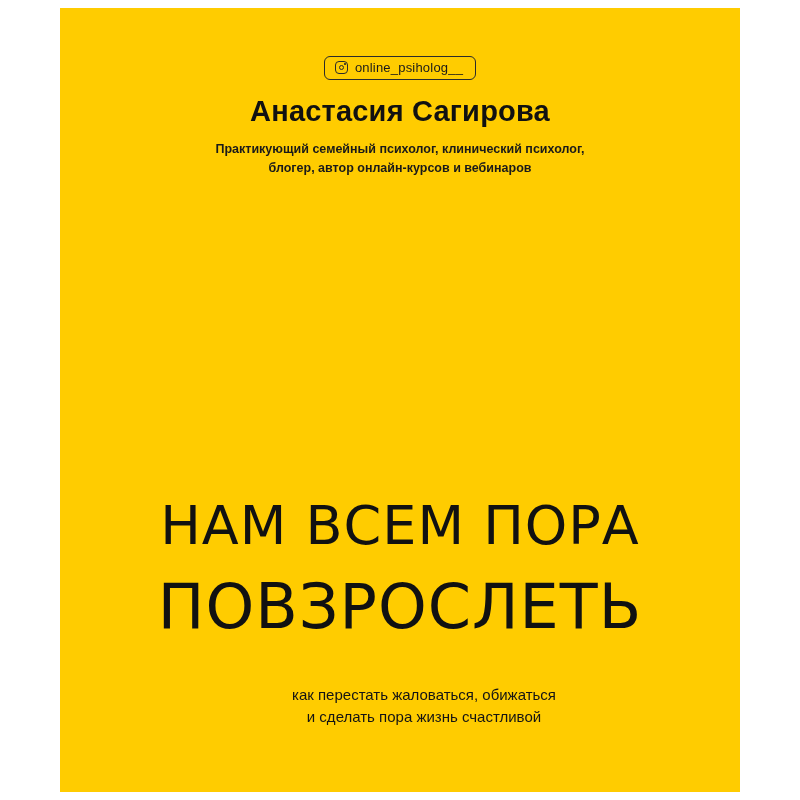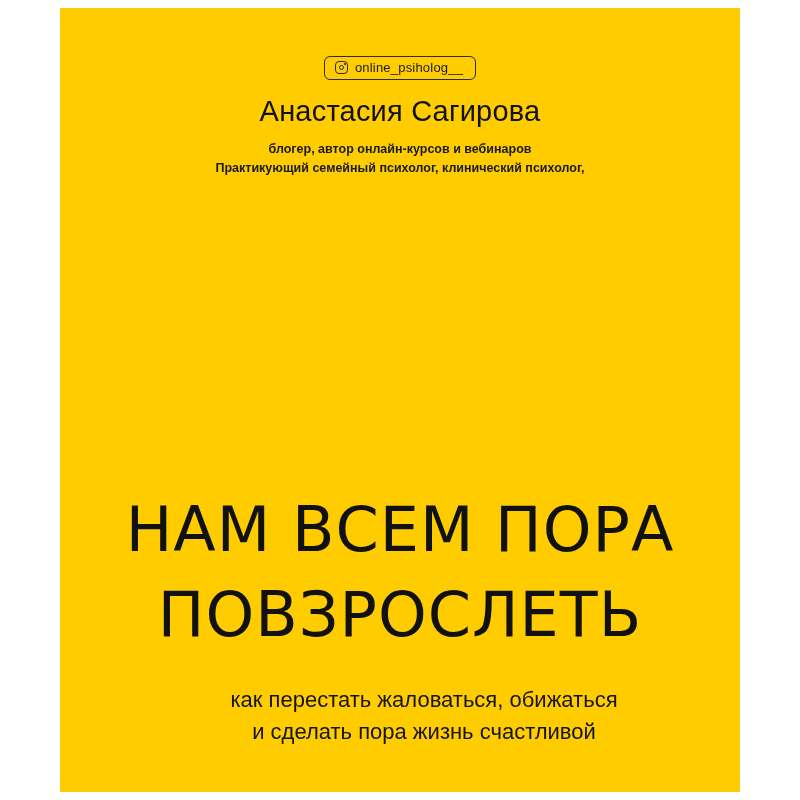--- a/index.html
+++ b/index.html
@@ -81,21 +81,21 @@
     color: #1a1a1a;
     letter-spacing: 0.2px;
     line-height: 1;
     white-space: nowrap;
   }
 
   
   .author {
     margin-top: 16px;
     font-size: 29px;
-    font-weight: normal;
+    font-weight: bold;
     color: #111111;
     letter-spacing: 0.2px;
     text-align: center;
     line-height: 1.1;
   }
 
   .author-desc {
     margin-top: 12px;
     font-size: 12.5px;
     font-weight: bold;
@@ -115,34 +115,34 @@
   }
   .title-line {
     font-family: "DejaVu Sans", sans-serif;
     color: #111111;
     font-weight: normal;
     letter-spacing: 1px;
     line-height: 0.98;
     text-transform: uppercase;
   }
   .title-line-1 {
-    font-size: 62px;
+    font-size: 54px;
   }
   .title-line-2 {
     font-size: 62px;
     margin-top: 24px;
   }
 
   .subtitle {
     position: absolute;
     left: 0;
     right: 0;
     top: 676px;
     text-align: center;
-    font-size: 22px;
+    font-size: 15px;
     color: #141414;
     line-height: 1.45;
     padding-left: 48px;
   }
   .subtitle div {
     white-space: nowrap;
   }
 </style>
 </head>
 <body>
@@ -151,22 +151,22 @@
   <div class="cover">
 
     <div class="handle-pill">
       <span class="ig-icon"></span>
       <span class="handle-text">online_psiholog__</span>
     </div>
 
     <div class="author">Анастасия Сагирова</div>
 
     <div class="author-desc">
+      <div>Практикующий семейный психолог, клинический психолог,</div>
       <div>блогер, автор онлайн-курсов и вебинаров</div>
-      <div>Практикующий семейный психолог, клинический психолог,</div>
     </div>
 
     <div class="title-block">
       <div class="title-line title-line-1">Нам всем пора</div>
       <div class="title-line title-line-2">повзрослеть</div>
     </div>
 
     <div class="subtitle">
       <div>как перестать жаловаться, обижаться</div>
       <div>и сделать пора жизнь счастливой</div>

